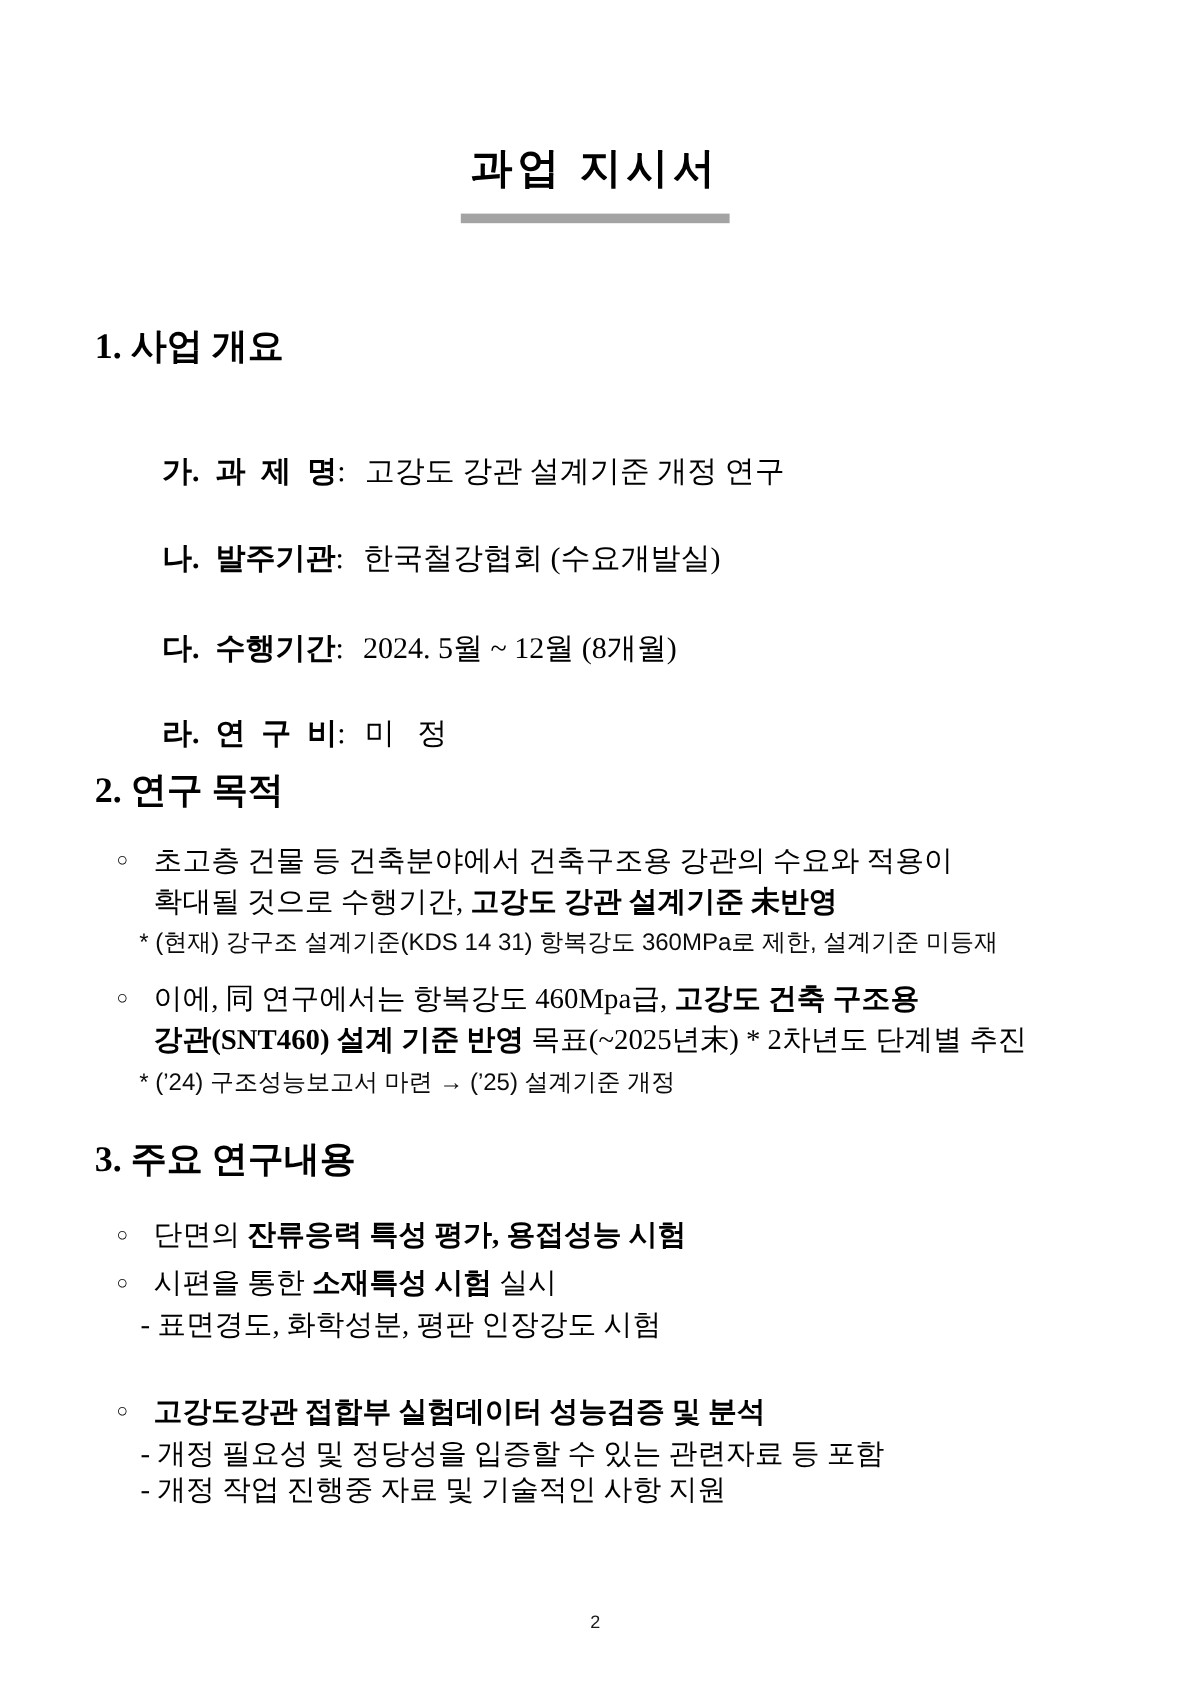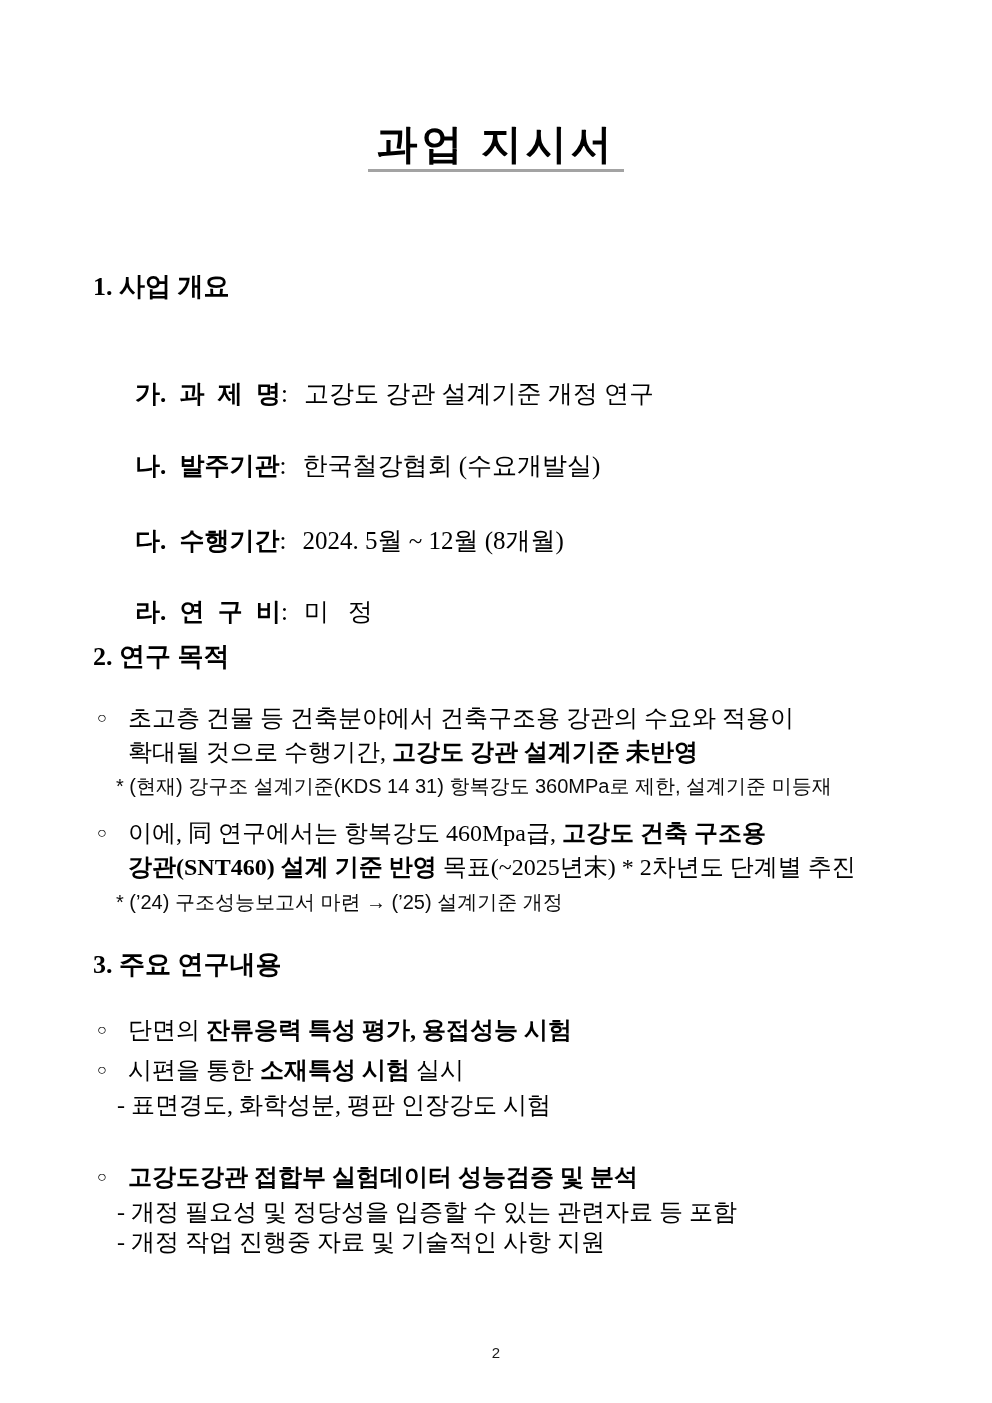--- a/index.html
+++ b/index.html
@@ -20,32 +20,32 @@
 
   
   .title-wrap {
     top: 120px;
     left: 0;
     width: 100%;
     text-align: center;
   }
   .doc-title {
     display: inline-block;
-    font-size: 41px;
+    font-size: 35px;
     font-weight: bold;
     letter-spacing: 4px;
     line-height: 1.2;
-    border-bottom: 3px solid #a3a3a3;
-    padding: 0 8px 0 8px;
+    border-bottom: 8px solid #a3a3a3;
+    padding: 0 8px 16px 8px;
   }
 
   
   .sec-heading {
-    left: 93px;
-    font-size: 26px;
+    left: 79px;
+    font-size: 30px;
     font-weight: bold;
     line-height: 1.2;
     white-space: pre;
   }
 
   
   .ov-item {
     left: 110px;
     font-size: 25px;
     line-height: 1.2;

